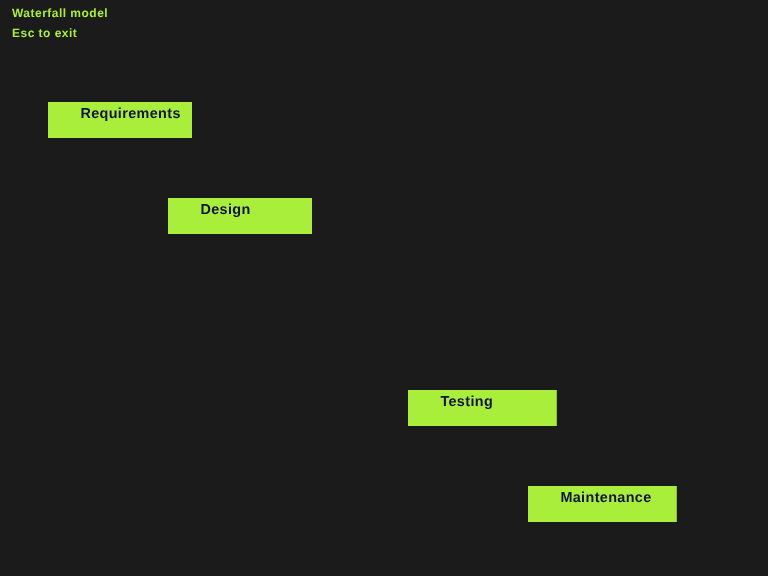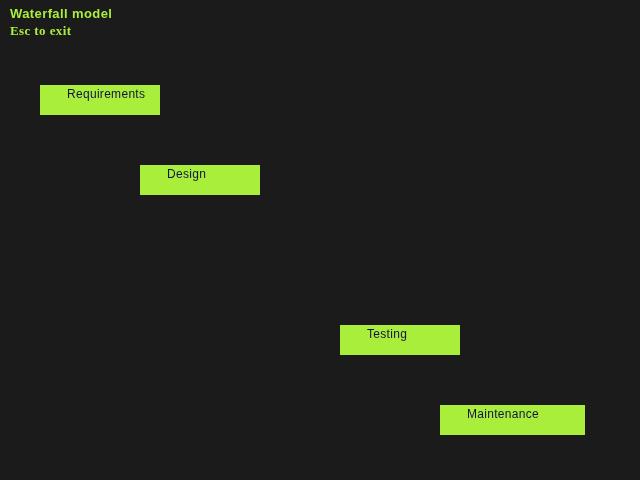--- a/index.html
+++ b/index.html
@@ -12,38 +12,38 @@
     width: 640px;
     height: 480px;
     background: var(--bg, #1b1b1b);
     overflow: hidden;
     font-family: "Liberation Sans", sans-serif;
   }
   .hdr-line {
     position: absolute;
     left: 10px;
     color: var(--header-text, #aaee3c);
-    font-size: 13px;
+    font-size: 10px;
     font-weight: bold;
     letter-spacing: 0.4px;
     white-space: pre;
   }
   #hdr-title { top: 6px; }
-  #hdr-sub   { top: 23px; font-family: Liberation Serif, serif; }
+  #hdr-sub   { top: 23px; }
   .stage-box {
     position: absolute;
     background: var(--box-fill, #aaee3c);
   }
   .stage-label {
     position: absolute;
     left: 27px;
     top: 2px;
     color: var(--box-text, #131340);
     font-size: 12px;
-    font-weight: normal;
+    font-weight: bold;
     letter-spacing: 0.3px;
     white-space: pre;
   }
 </style>
 </head>
 <body>
 
 <div class="screen" style="--bg: #1b1b1b; --box-fill: #aaee3c; --box-text: #131340; --header-text: #aaee3c;">
 
   <div class="hdr-line" id="hdr-title">Waterfall model</div>
@@ -52,21 +52,21 @@
 
   <div class="stage-box" style="left: 40px; top: 85px; width: 120px; height: 30px;">
     <span class="stage-label">Requirements</span>
   </div>
 
   <div class="stage-box" style="left: 140px; top: 165px; width: 120px; height: 30px; text-align: center;">
     <span class="stage-label">Design</span>
   </div>
 
 
-  <div class="stage-box" style="left: 340px; top: 325px; width: 120px; height: 30px;">
+  <div class="stage-box" style="left: 340px; top: 325px; width: 100px; height: 30px; padding-left: 24px;">
     <span class="stage-label">Testing</span>
   </div>
 
-  <div class="stage-box" style="left: 440px; top: 405px; width: 145px; height: 30px;">
+  <div class="stage-box" style="left: 440px; top: 405px; width: 124px; height: 30px;">
     <span class="stage-label">Maintenance</span>
   </div>
 
 </div>
 
 </body></html>

